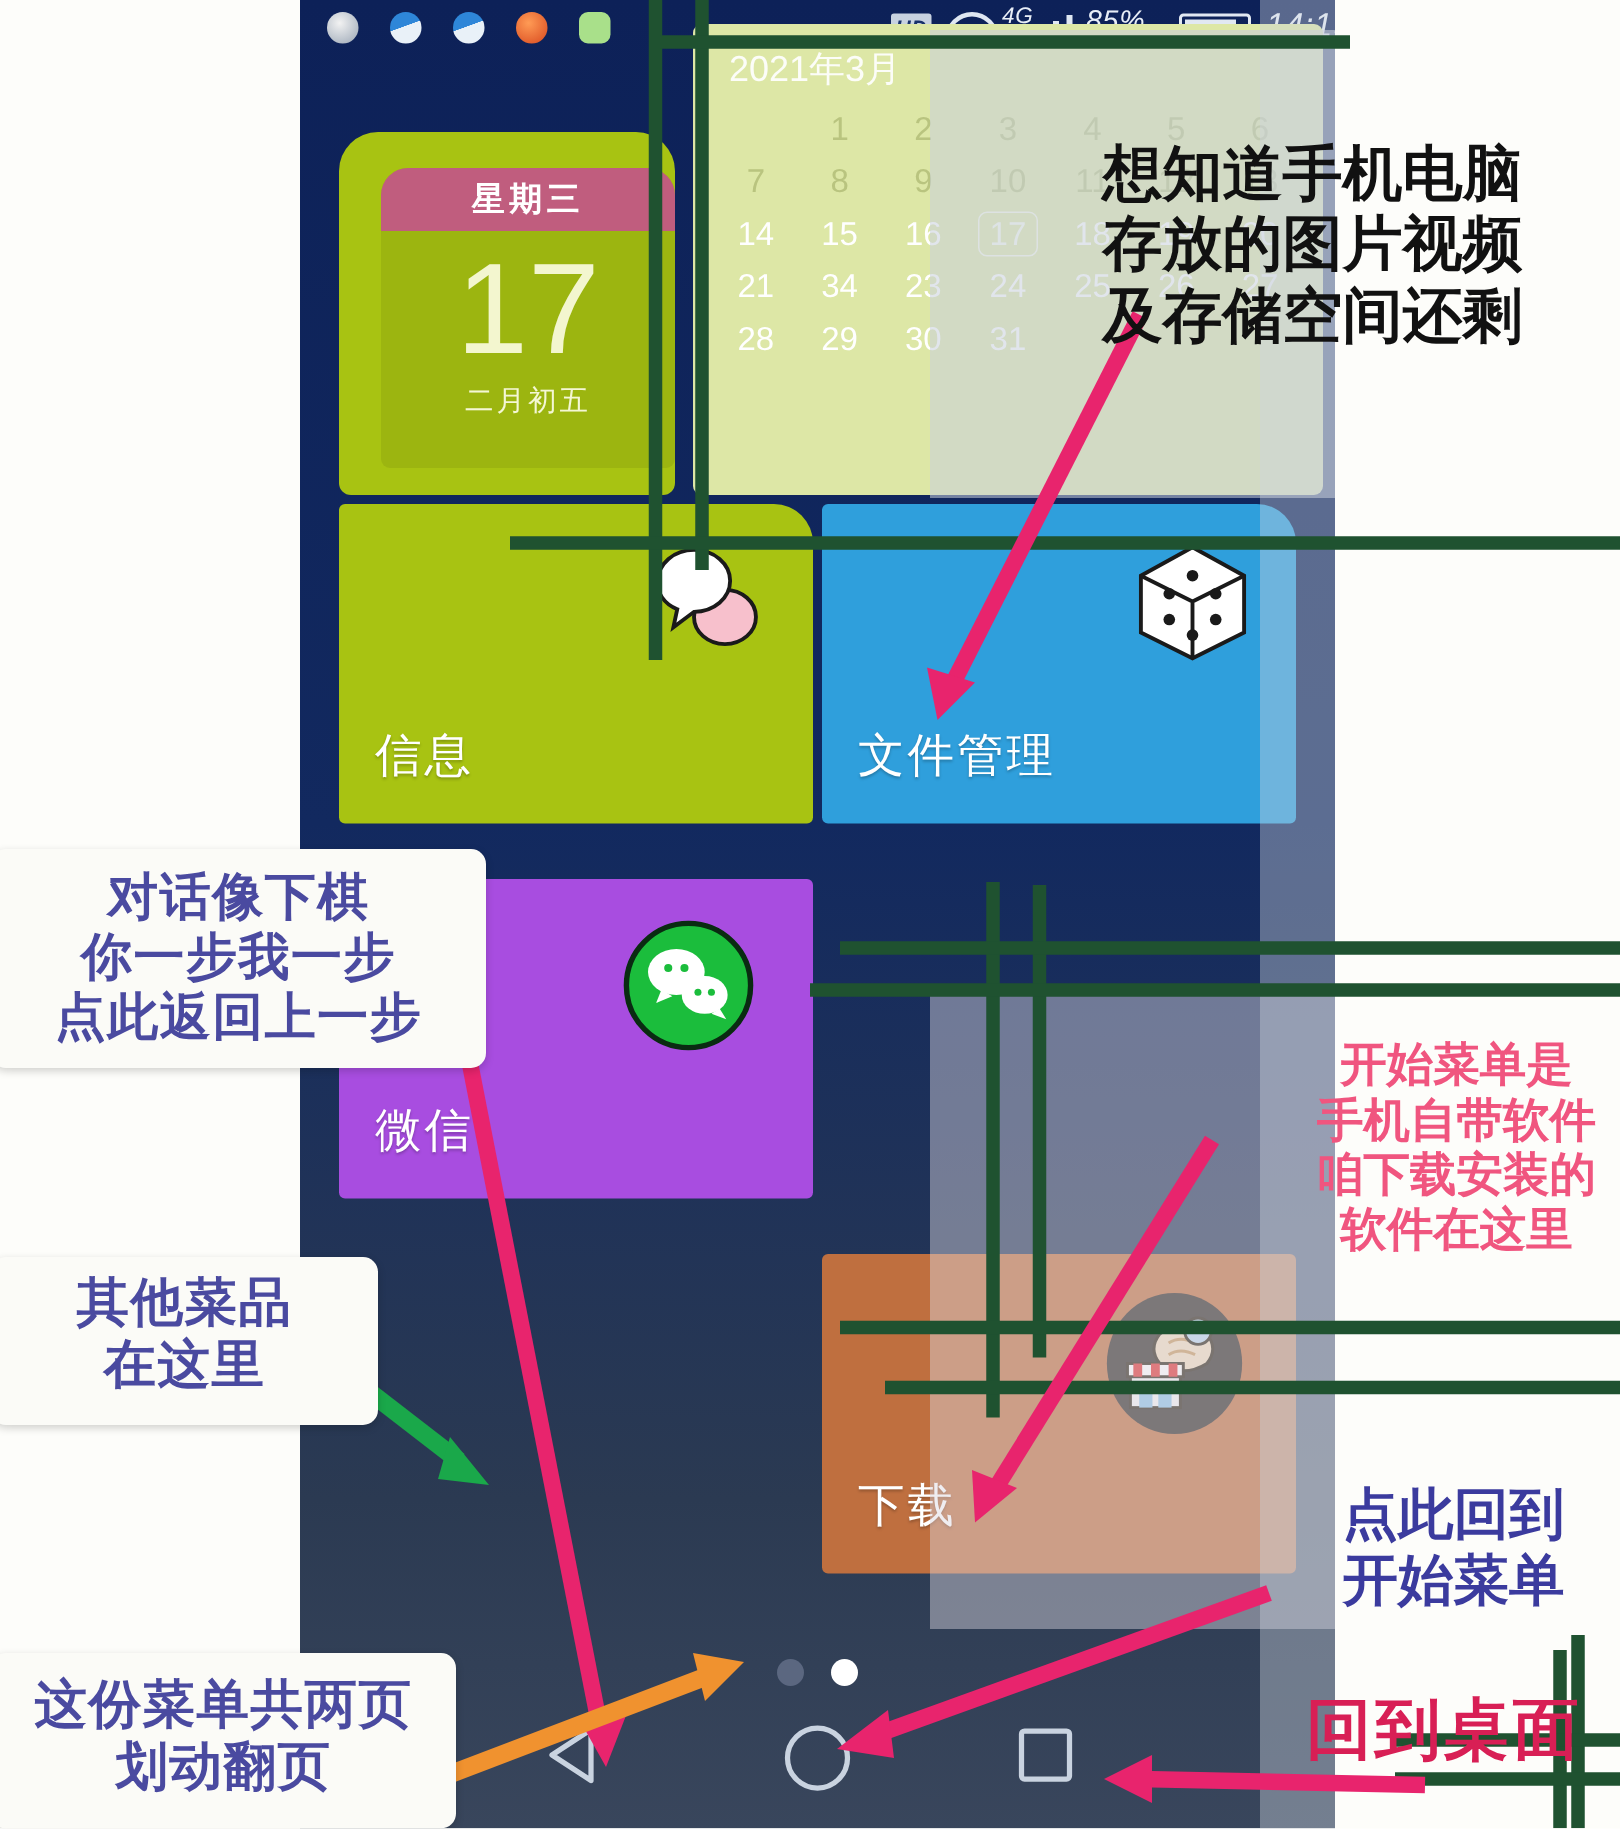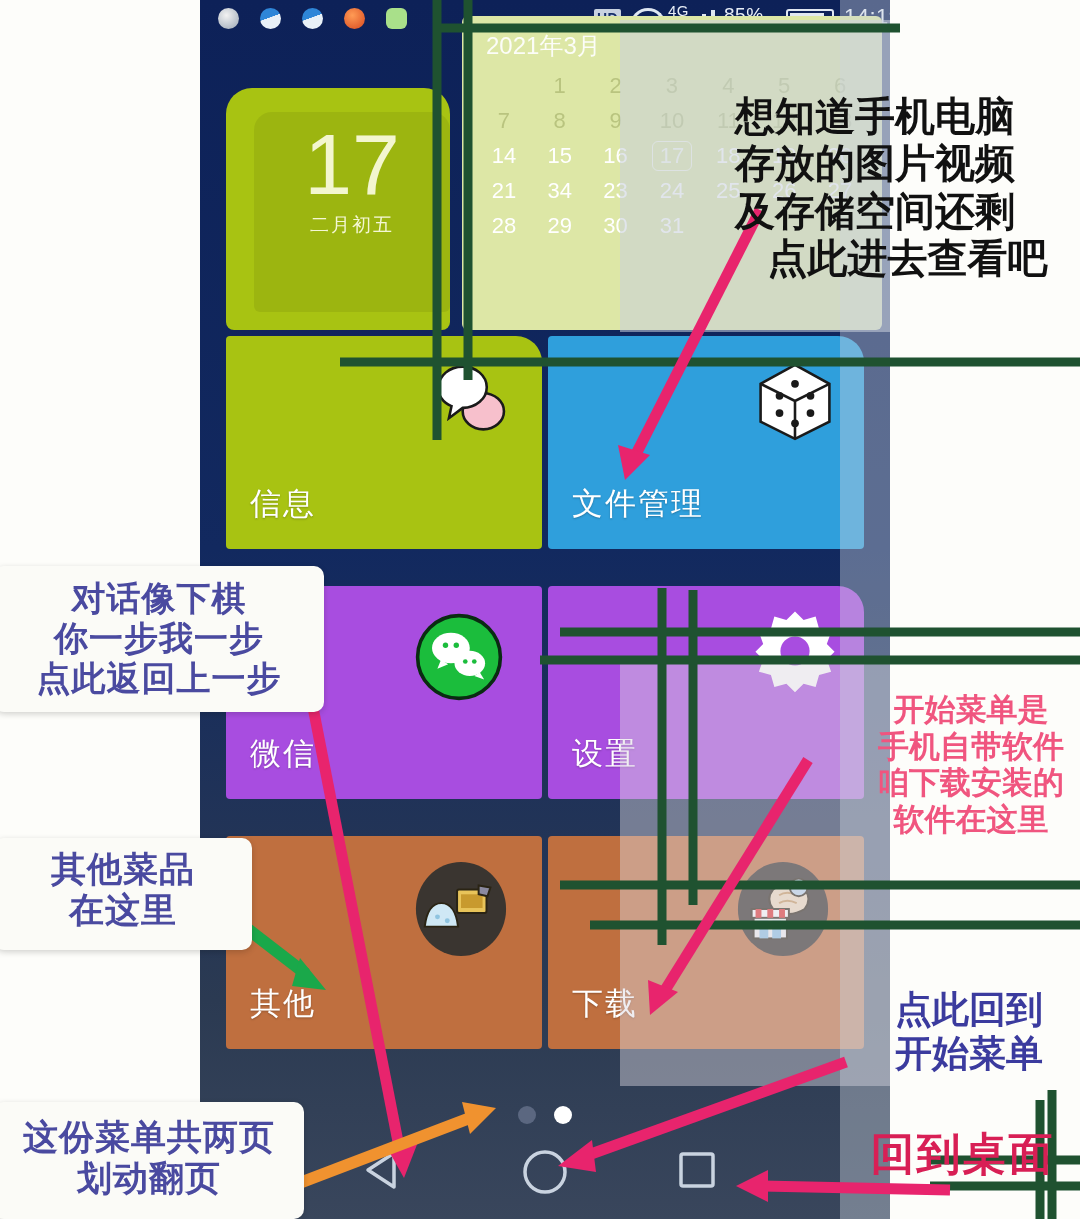--- a/index.html
+++ b/index.html
@@ -15,21 +15,21 @@
   
   #phone{
     position:absolute;left:200px;top:0;width:690px;height:1219px;
     background:linear-gradient(180deg,#0d2158 0%,#12295f 45%,#2b3a52 82%,#39465c 100%);
     overflow:hidden;
   }
 
   
   #statusbar{position:absolute;left:0;top:0;width:690px;height:36px;}
   .sb-icon{position:absolute;top:8px;width:21px;height:21px;border-radius:50%;}
-  .sb-right{position:absolute;top:4px;color:#e8eef7;font-size:19px;letter-spacing:.5px;}
+  .sb-right{position:absolute;top:4px;color:#e8eef7;font-size:19px;letter-spacing:.5px;font-style:italic;}
   .sb-dots{position:absolute;top:12px;left:240px;color:#cfd8e6;font-size:19px;letter-spacing:2px;}
 
   
   #cal-widget{
     position:absolute;left:26px;top:88px;width:224px;height:242px;
     background:#a8c312;border-radius:26px 26px 8px 8px;
   }
   #cal-inner{position:absolute;left:28px;top:24px;width:196px;height:200px;background:rgba(0,0,0,.07);border-radius:18px 18px 6px 6px;overflow:hidden;}
   #cal-weekday{height:42px;line-height:42px;text-align:center;background:#c05d7e;color:#fff;font-size:22px;font-weight:bold;letter-spacing:3px;}
   #cal-day{text-align:center;color:#f3f6cf;font-size:86px;line-height:92px;font-weight:300;margin-top:6px;}
@@ -182,20 +182,21 @@
                 <td class="wk"></td>
                 <td class="wk"></td>
               </tr>
             </tbody>
           </table>
       </div>
     </div>
 
     <div id="cal-widget">
       <div id="cal-inner">
+        <div id="cal-weekday">星期三</div>
         <div id="cal-day">17</div>
         <div id="cal-lunar">二月初五</div>
       </div>
     </div>
 
     <div class="tile t-msg tile-r1">
       <div class="ticon">
         <svg viewBox="0 0 100 100" width="86" height="86">
           <ellipse cx="62" cy="62" rx="24" ry="21" fill="#f7c0cc" stroke="#1a1a1a" stroke-width="3"></ellipse>
           <path d="M10 34 a28 24 0 1 1 56 0 a28 24 0 0 1 -28 24 l-16 12 l3 -14 a27 22 0 0 1 -15 -22z" fill="#ffffff" stroke="#1a1a1a" stroke-width="3"></path>
@@ -230,44 +231,21 @@
           <polygon points="73,67 78,75 67,71" fill="#fff"></polygon>
           <circle cx="35" cy="37" r="3" fill="#1bbd3c"></circle>
             <circle cx="47" cy="37" r="3" fill="#1bbd3c"></circle>
           <circle cx="57" cy="55" r="2.6" fill="#1bbd3c"></circle>
             <circle cx="67" cy="55" r="2.6" fill="#1bbd3c"></circle>
         </svg>
       </div>
       <div class="tlabel">微信</div>
     </div>
 
-    <div class="tile t-set" style="border-radius:4px 26px 4px 4px;">
-      <div class="ticon">
-        <svg viewBox="0 0 100 100" width="86" height="86">
-          <path fill="#ffffff" d="M50 4 l10 10 l14 -4 l4 14 l14 4 l-5 14 l9 9 l-9 9 l5 14 l-14 4 l-4 14 l-14 -4 l-10 10 l-10 -10 l-14 4 l-4 -14 l-14 -4 l5 -14 l-9 -9 l9 -9 l-5 -14 l14 -4 l4 -14 l14 4 z"></path>
-          <circle cx="50" cy="50" r="17" fill="#a84de0"></circle>
-        </svg>
-      </div>
-      <div class="tlabel">设置</div>
-    </div>
-
-    <div class="tile t-other" style="border-radius:4px;">
-      <div class="ticon" style="right:32px;top:24px;width:98px;height:98px;">
-        <svg viewBox="0 0 100 100" width="98" height="98">
-          <ellipse cx="50" cy="50" rx="46" ry="48" fill="#3a3530"></ellipse>
-          <rect x="46" y="30" width="30" height="24" rx="2" fill="#e8c45a" stroke="#2a2414" stroke-width="2"></rect>
-          <rect x="50" y="35" width="22" height="14" fill="#c89a2e"></rect>
-          <path d="M68 26 l12 2 l-3 9 l-9 -2z" fill="#8b8aa0" stroke="#2a2414" stroke-width="2"></path>
-          <path d="M30 44 q14 0 17 24 l-34 0 q3 -24 17 -24z" fill="#cfe8f5" stroke="#2a2414" stroke-width="2"></path>
-          <circle cx="26" cy="58" r="2.5" fill="#8fc4e0"></circle>
-            <circle cx="36" cy="62" r="2.5" fill="#8fc4e0"></circle>
-        </svg>
-      </div>
-      <div class="tlabel">其他</div>
-    </div>
+
 
     <div class="tile t-down" style="border-radius:4px;">
       <div class="ticon" style="right:32px;top:24px;width:98px;height:98px;">
         <svg viewBox="0 0 100 100" width="98" height="98">
           <ellipse cx="50" cy="50" rx="46" ry="48" fill="#2f2a26"></ellipse>
           <path d="M40 30 q16 -12 32 0 q8 10 0 20 q-16 10 -32 0 q-8 -10 0 -20z" fill="#f0dcc0" stroke="#2a2414" stroke-width="2"></path>
           <path d="M46 36 q8 -5 18 0 M46 44 q8 -5 18 0" stroke="#c79a60" stroke-width="2" fill="none"></path>
           <circle cx="66" cy="28" r="9" fill="#bcd8ee" stroke="#2a2414" stroke-width="2"></circle>
           <rect x="20" y="56" width="34" height="24" fill="#f5f5f5" stroke="#2a2414" stroke-width="2"></rect>
           <rect x="18" y="50" width="38" height="9" fill="#fff" stroke="#2a2414" stroke-width="2"></rect>
@@ -359,21 +337,20 @@
     <g>
       <line x1="276" y1="1192" x2="470" y2="1118" stroke="#f0922f" stroke-width="12"></line>
       <polygon points="496,1108 462,1102 470,1134" fill="#f0922f"></polygon>
     </g>
   </svg>
 
   <div class="antext" id="an-storage">
     <span>想知道手机电脑
 存放的图片视频
 及存储空间还剩</span>
-    <span class="c2">点此进去查看吧</span>
   </div>
 
   <div class="callout" id="cb-chess">
     <div class="ctext">对话像下棋
 你一步我一步
 点此返回上一步</div>
   </div>
 
   <div class="callout" id="cb-other">
     <div class="ctext">其他菜品

